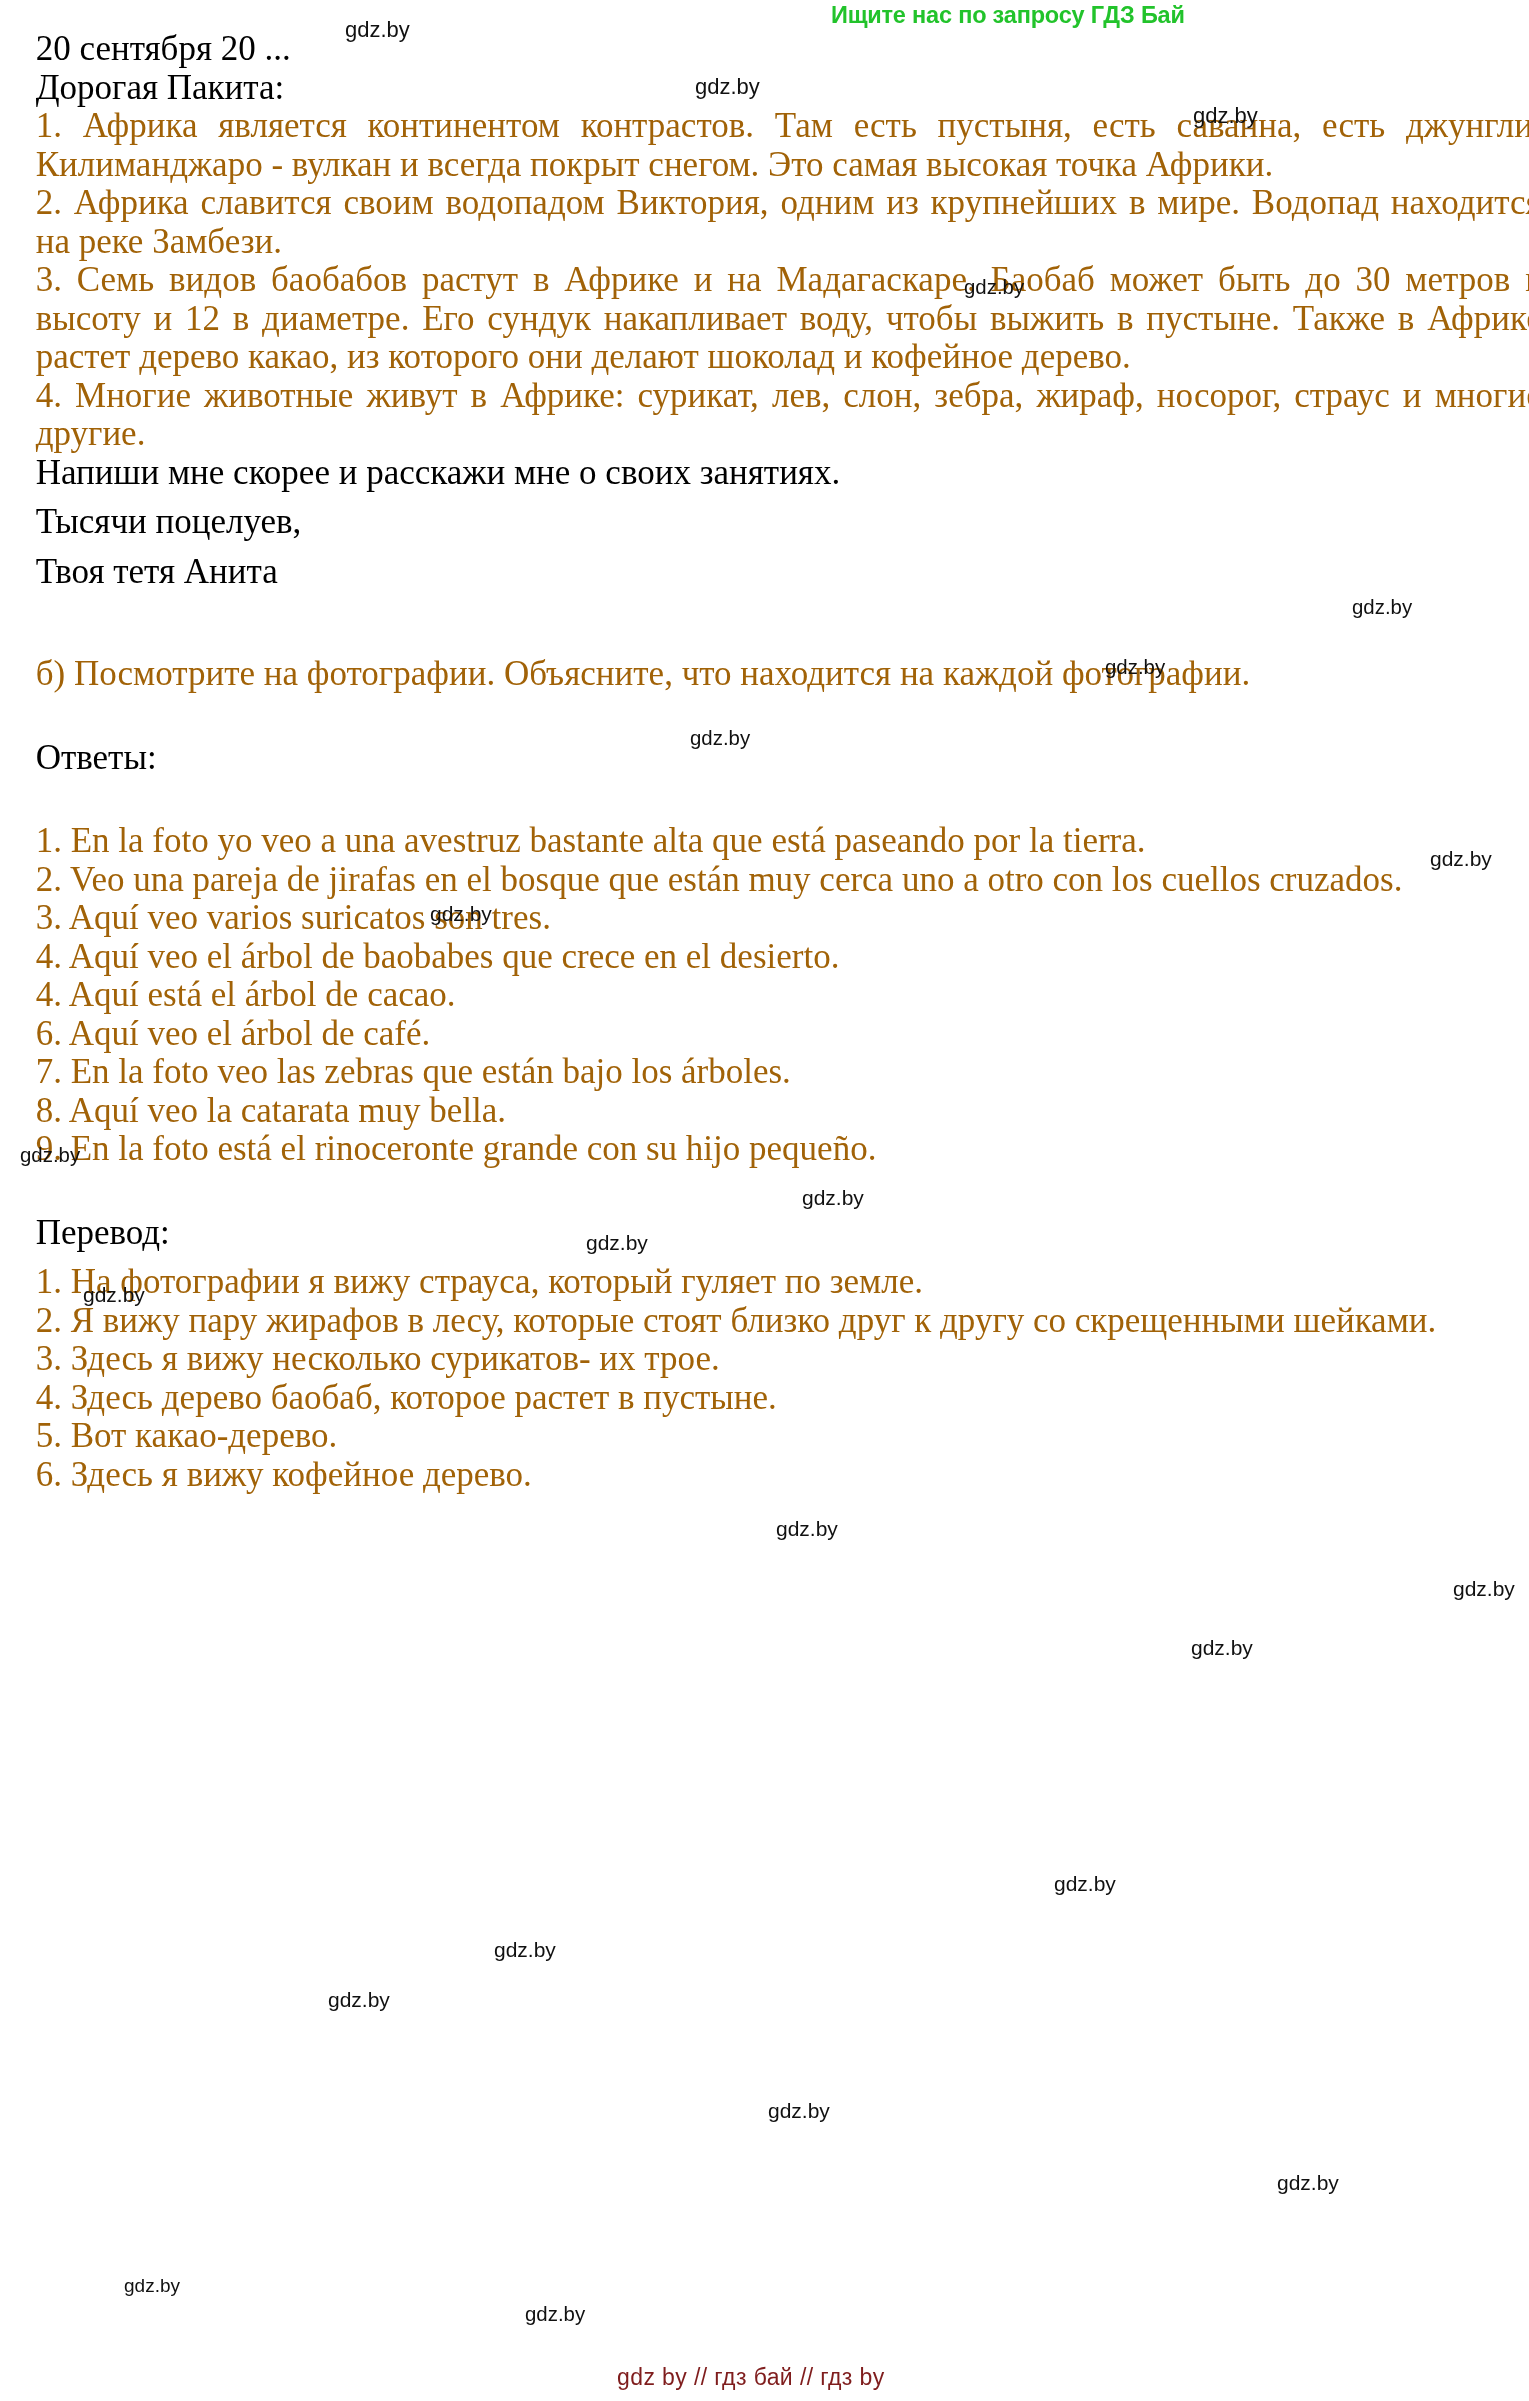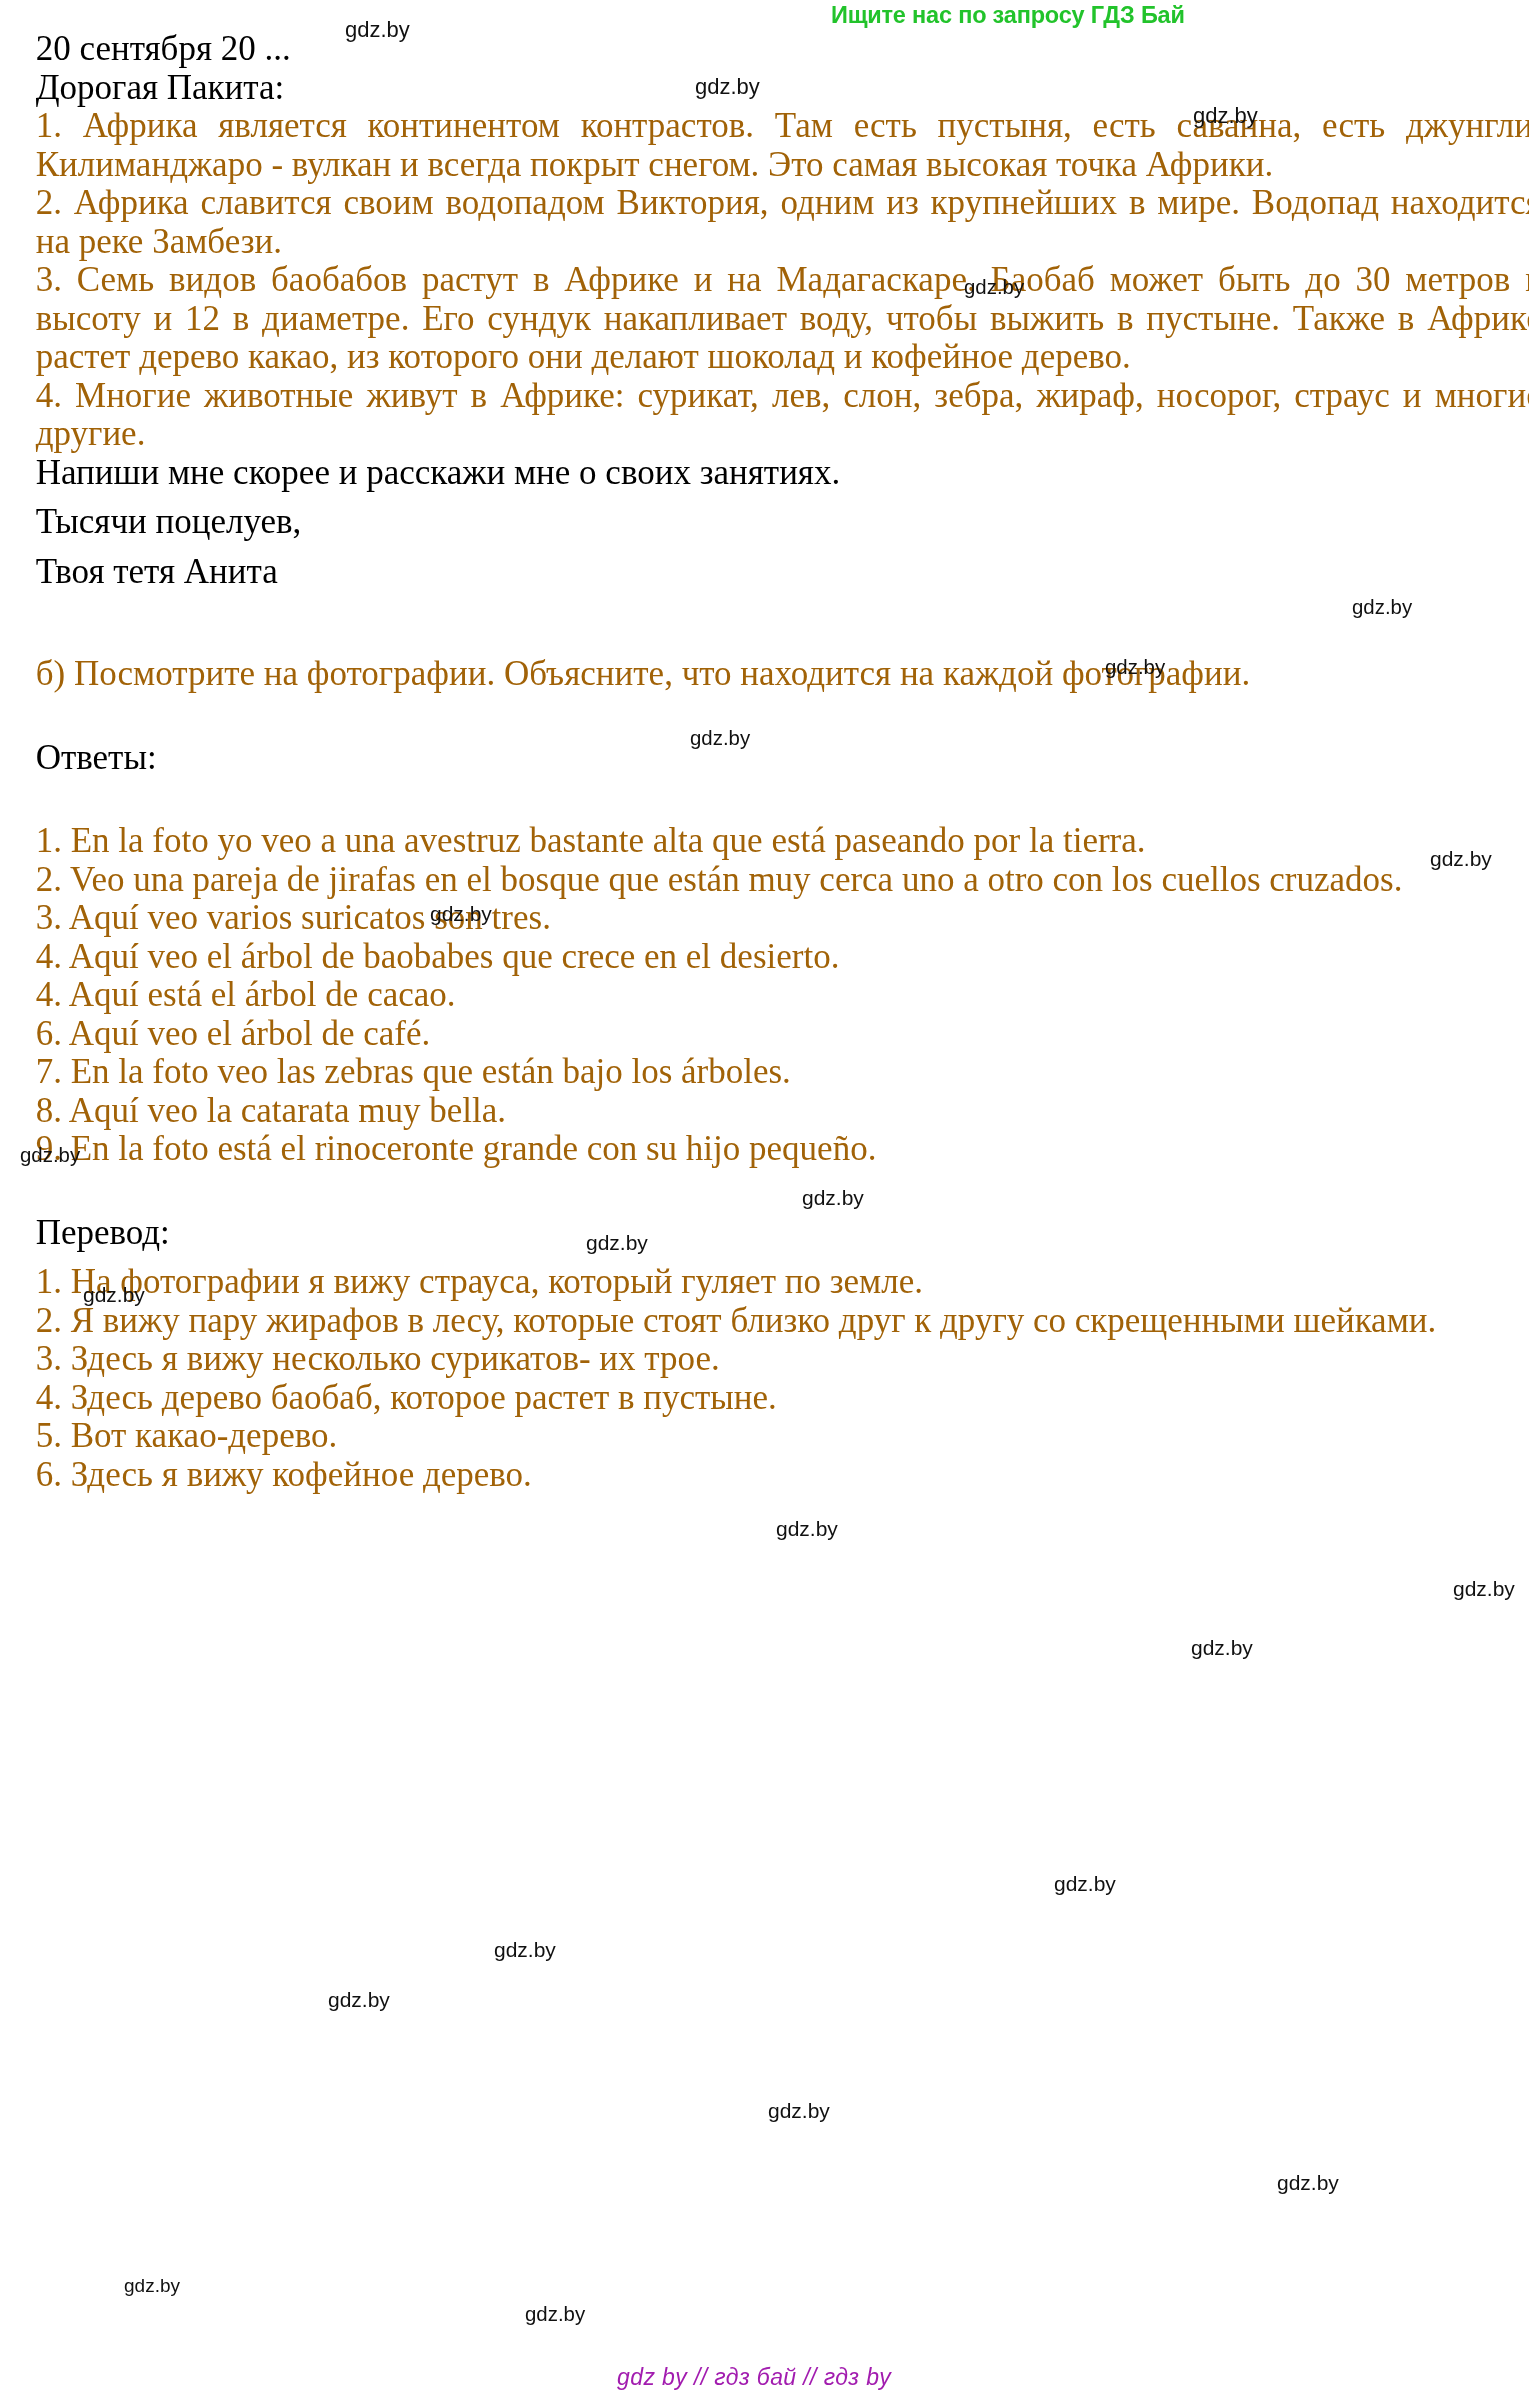--- a/index.html
+++ b/index.html
@@ -81,24 +81,23 @@
     pointer-events: none;
   }
 
   
   .footer-links {
     position: absolute;
     left: 597px;
     top: 2364px;
     font-family: "Liberation Sans", "DejaVu Sans", sans-serif;
     font-size: 23px;
-    color: #a21caf;
+    color: #7f1d1d;
     white-space: nowrap;
     letter-spacing: 0.4px;
-    font-style: italic;
   }
 </style>
 </head>
 <body>
 
 <div id="page">
 
   <div class="promo-header">Ищите нас по запросу ГДЗ Бай</div>
 
   <div class="content">

